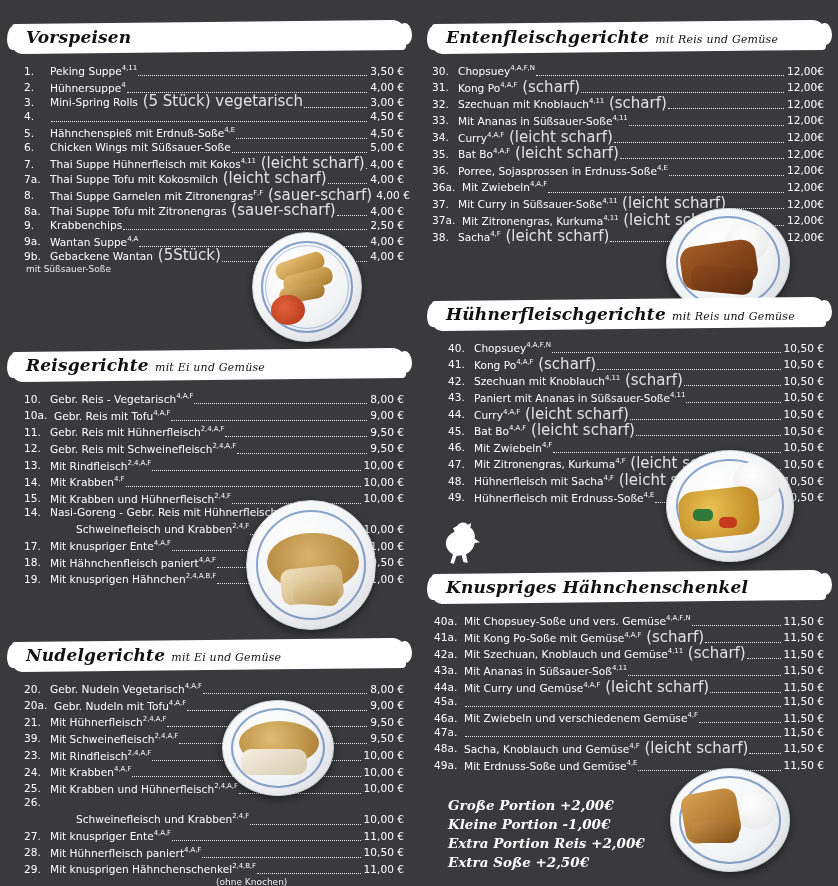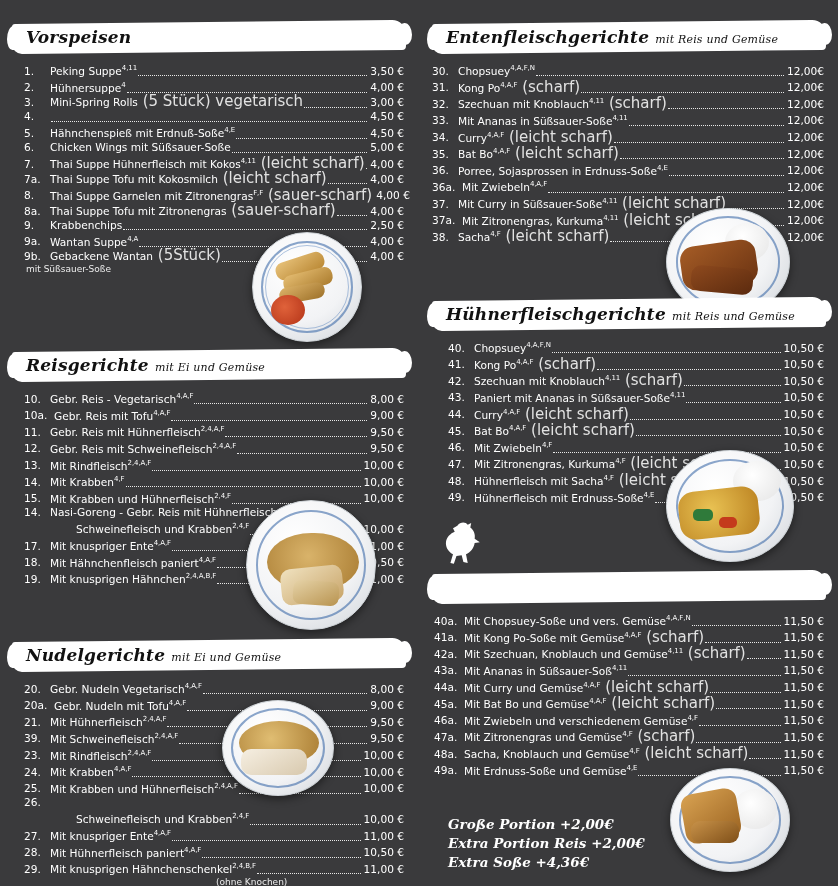--- a/index.html
+++ b/index.html
@@ -615,20 +615,21 @@
       <div class="food" style="left:52px; top:66px; width:18px; height:11px; background:#c43a1c; border-radius:5px;"></div>
     </div>
 
     <svg class="rooster" viewBox="0 0 60 52">
       <path fill="#ffffff" d="M20 6 c3-4 9-5 12-1 l4-2 -1 5 c4 3 6 8 5 13 l6 4 -6 1 c-1 6-5 11-10 13 l2 10 -5-1 -2-8 -6 1 -3 9 -4-1 3-10 c-6-3-9-9-8-15 1-5 5-9 10-11 l-2-4 z"></path>
     </svg>
 
     <div style="position:absolute; left:0; top:572px; width:418px;">
       <div class="sec-head">
         <div class="brush"></div>
+        <div class="sec-title"><span>Knuspriges Hähnchenschenkel</span></div>
       </div>
       <ul class="items" style="margin-left:14px;" id="list-schenkel">
           <li class="item">
             <span class="num wide">40a.</span>
             <span class="name"><span>Mit Chopsuey-Soße und vers. Gemüse</span><span class="sup">4,A,F,N</span></span>
             <span class="dots"></span>
             <span class="price">11,50 €</span>
           </li>
           <li class="item">
             <span class="num wide">41a.</span>
@@ -649,33 +650,31 @@
             <span class="price">11,50 €</span>
           </li>
           <li class="item">
             <span class="num wide">44a.</span>
             <span class="name"><span>Mit Curry und Gemüse</span><span class="sup">4,A,F</span><span class="note"> (leicht scharf)</span></span>
             <span class="dots"></span>
             <span class="price">11,50 €</span>
           </li>
           <li class="item">
             <span class="num wide">45a.</span>
-            <span class="name"><span>Mit Bat Bo und Gemüse</span><span class="sup">4,A,F</span><span class="note"> (leicht scharf)</span></span>
             <span class="dots"></span>
             <span class="price">11,50 €</span>
           </li>
           <li class="item">
             <span class="num wide">46a.</span>
             <span class="name"><span>Mit Zwiebeln und verschiedenem Gemüse</span><span class="sup">4,F</span></span>
             <span class="dots"></span>
             <span class="price">11,50 €</span>
           </li>
           <li class="item">
             <span class="num wide">47a.</span>
-            <span class="name"><span>Mit Zitronengras und Gemüse</span><span class="sup">4,F</span><span class="note"> (scharf)</span></span>
             <span class="dots"></span>
             <span class="price">11,50 €</span>
           </li>
           <li class="item">
             <span class="num wide">48a.</span>
             <span class="name"><span>Sacha, Knoblauch und Gemüse</span><span class="sup">4,F</span><span class="note"> (leicht scharf)</span></span>
             <span class="dots"></span>
             <span class="price">11,50 €</span>
           </li>
           <li class="item">
@@ -689,17 +688,18 @@
 
     <div class="plate" style="left:250px; top:768px; width:120px; height:104px;">
       <div class="rim"></div>
       <div class="food" style="left:62px; top:20px; width:44px; height:40px; background:radial-gradient(circle at 40% 35%, #ffffff, #e4e4e4); border-radius:50%;"></div>
       <div class="food" style="left:12px; top:22px; width:56px; height:50px; background:linear-gradient(150deg,#d8a252,#9a6220); border-radius:12px; transform:rotate(-10deg);"></div>
       <div class="food" style="left:20px; top:52px; width:48px; height:22px; background:linear-gradient(150deg,#c89249,#7f4f18); border-radius:9px;"></div>
     </div>
 
     <div class="footer-notes">
       <div>Große Portion +2,00€</div>
+      <div>Kleine Portion -1,00€</div>
       <div>Extra Portion Reis +2,00€</div>
-      <div>Extra Soße +4,36€</div>
+      <div>Extra Soße +2,50€</div>
     </div>
   </div>
 </div>
 
 </body></html>

